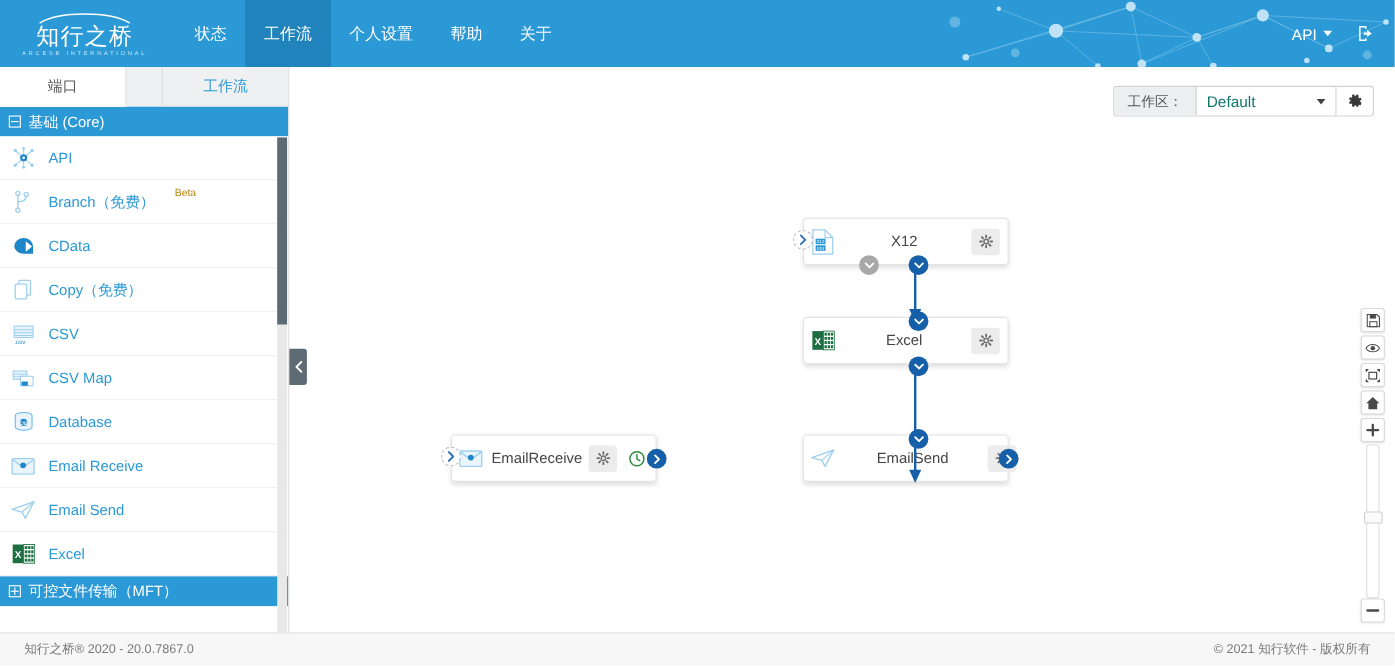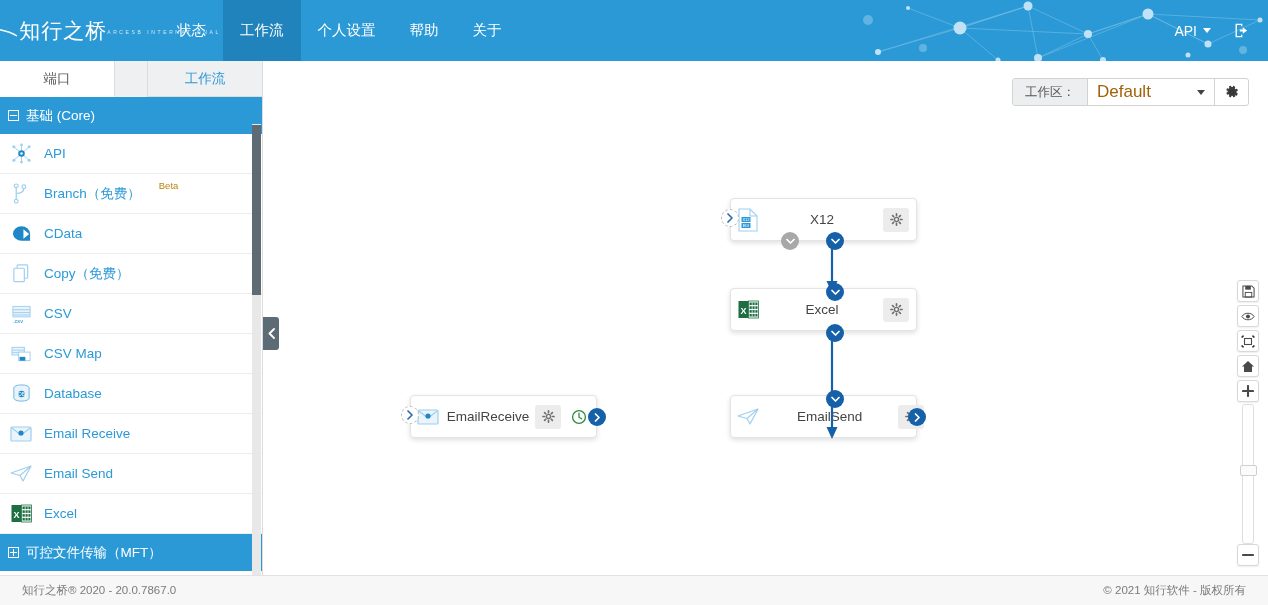--- a/index.html
+++ b/index.html
@@ -11,21 +11,21 @@
   #app { position: relative; width: 1268px; height: 605px; }
 
   
   .header {
     position: absolute; left: 0; top: 0; width: 1268px; height: 61px;
     background: #2b99d6; overflow: hidden;
   }
   .header-net { position: absolute; right: 0; top: 0; width: 420px; height: 61px; opacity: 1; }
   .logo-wrap {
     position: absolute; left: 22px; top: 10px; width: 110px; height: 42px;
-    display: flex; flex-direction: row; align-items: center; justify-content: center;
+    display: flex; flex-direction: column; align-items: center; justify-content: center;
   }
   .logo-arc { width: 86px; height: 12px; position: relative; }
   .logo-arc svg { display: block; }
   .logo-cn {
     font-size: 21px; color: #ffffff; letter-spacing: 1px; line-height: 22px;
     font-family: "DejaVu Sans", sans-serif; white-space: nowrap;
   }
   .logo-en {
     font-size: 5px; color: #cfe8f7; letter-spacing: 2.6px; line-height: 8px;
     white-space: nowrap; margin-top: 1px;
@@ -56,21 +56,21 @@
     flex: 1; display: flex; align-items: center; justify-content: center;
     font-size: 13.5px; color: #2b99d6; cursor: pointer;
     border-bottom: 1px solid #dcdcdc;
   }
   .side-tab.active {
     background: #ffffff; color: #5a5a5a; border-bottom: 1px solid #ffffff;
     border-right: 1px solid #dcdcdc;
   }
   .side-tab:not(.active) { border-left: 1px solid #dcdcdc; }
   .cat-header {
-    height: 37px; background: #2b99d6; color: #ffffff; font-size: 13.5px;
+    height: 27px; background: #2b99d6; color: #ffffff; font-size: 13.5px;
     display: flex; align-items: center; padding-left: 8px; gap: 7px; cursor: pointer;
   }
   .cat-box {
     width: 11px; height: 11px; border: 1px solid #ffffff; position: relative; flex: none;
   }
   .cat-box::before {
     content: ""; position: absolute; left: 1px; right: 1px; top: 4px; height: 1px; background: #fff;
   }
   .cat-box.plus::after {
     content: ""; position: absolute; top: 1px; bottom: 1px; left: 4px; width: 1px; background: #fff;
@@ -103,21 +103,21 @@
   .ws-bar {
     position: absolute; right: 19px; top: 17px; display: flex; height: 28px;
     border: 1px solid #d2d2d2; border-radius: 3px; background: #fff; overflow: hidden;
   }
   .ws-label {
     background: #eceeef; color: #555; font-size: 12.5px; display: flex; align-items: center;
     padding: 0 12px; border-right: 1px solid #d2d2d2; white-space: nowrap;
   }
   .ws-select {
     width: 127px; display: flex; align-items: center; justify-content: space-between;
-    padding: 0 9px; font-size: 17px; color: #a16207; border-right: 1px solid #d2d2d2; cursor: pointer;
+    padding: 0 9px; font-size: 14px; color: #0f766e; border-right: 1px solid #d2d2d2; cursor: pointer;
   }
   .caret-down-dark {
     width: 0; height: 0; border-left: 4px solid transparent; border-right: 4px solid transparent;
     border-top: 5px solid #444;
   }
   .ws-gear { width: 33px; display: flex; align-items: center; justify-content: center; cursor: pointer; }
 
   
   .node {
     position: absolute; height: 43px; background: #fff; border: 1px solid #e4e4e4;

